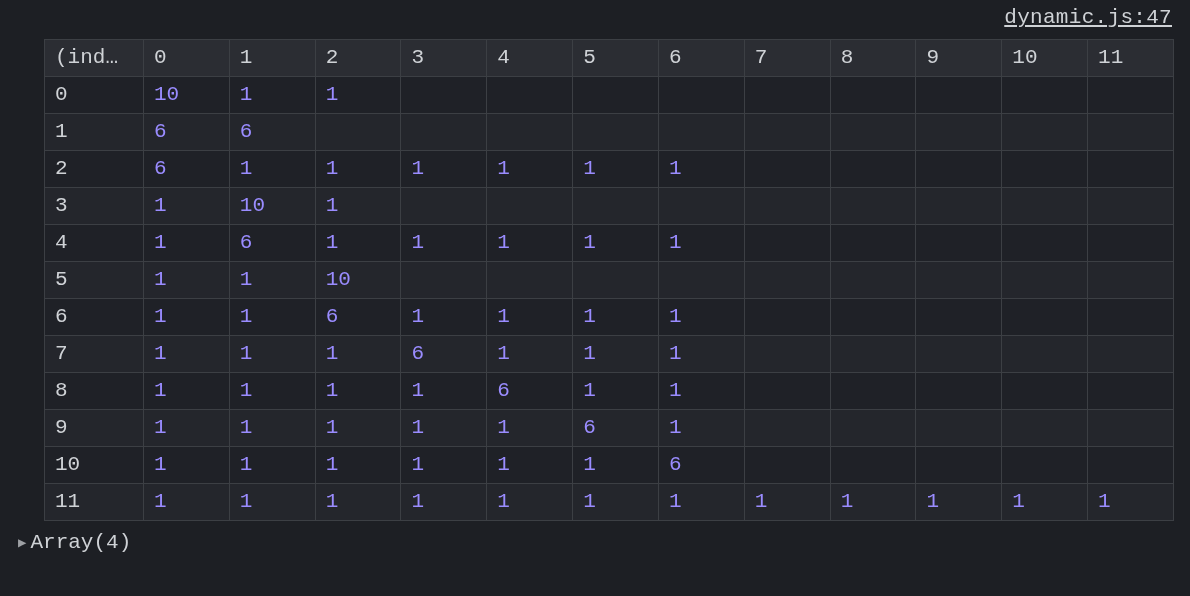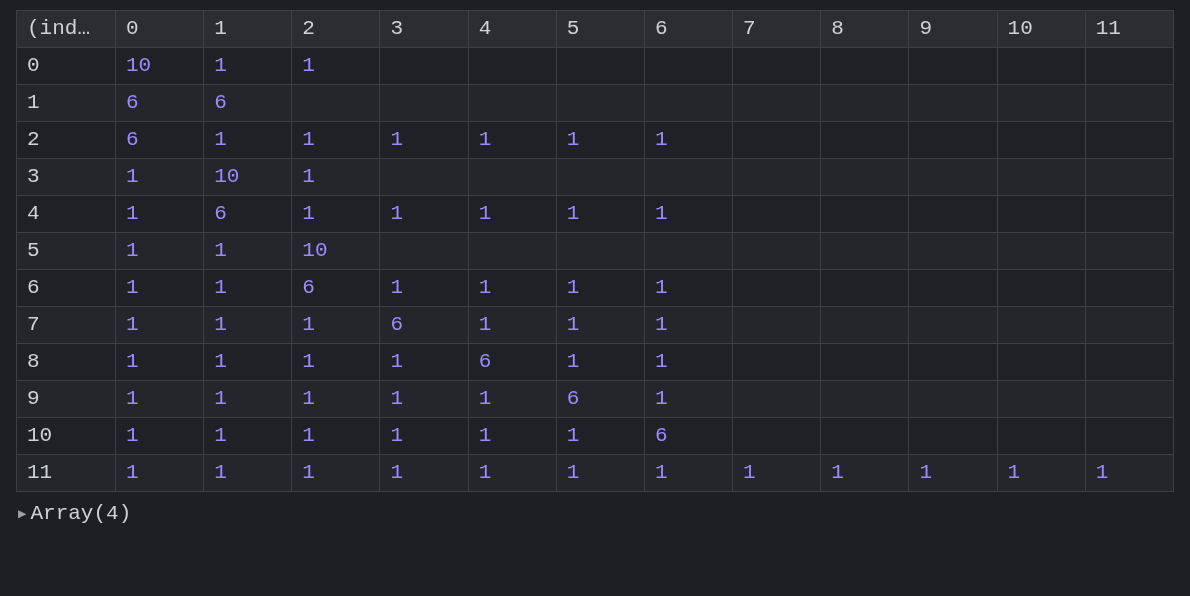--- a/index.html
+++ b/index.html
@@ -26,20 +26,21 @@
     color: #9da0a4;
   }
   .source-link {
     text-decoration: underline;
     cursor: pointer;
     color: #cfd2d6;
     letter-spacing: 0.3px;
   }
   .table-container {
     padding: 6px 16px;
+    margin-left: 28px;
   }
   table {
     border-collapse: collapse;
     width: 100%;
     table-layout: fixed;
   }
   th, td {
     border: 1px solid #3c3f44;
     padding: 6px 8px 6px 10px;
     text-align: left;
@@ -82,20 +83,23 @@
     font-size: 14px;
     line-height: 1;
     color: #9da0a4;
   }
 </style>
 </head>
 <body>
 
 <div class="wrapper">
 
+  <div class="source-row">
+    <span class="source-link">dynamic.js:47</span>
+  </div>
 
   <div class="table-container">
     <table>
       <thead>
         <tr id="header-row">
             <th>(ind…</th>
             <th>0</th>
             <th>1</th>
             <th>2</th>
             <th>3</th>

